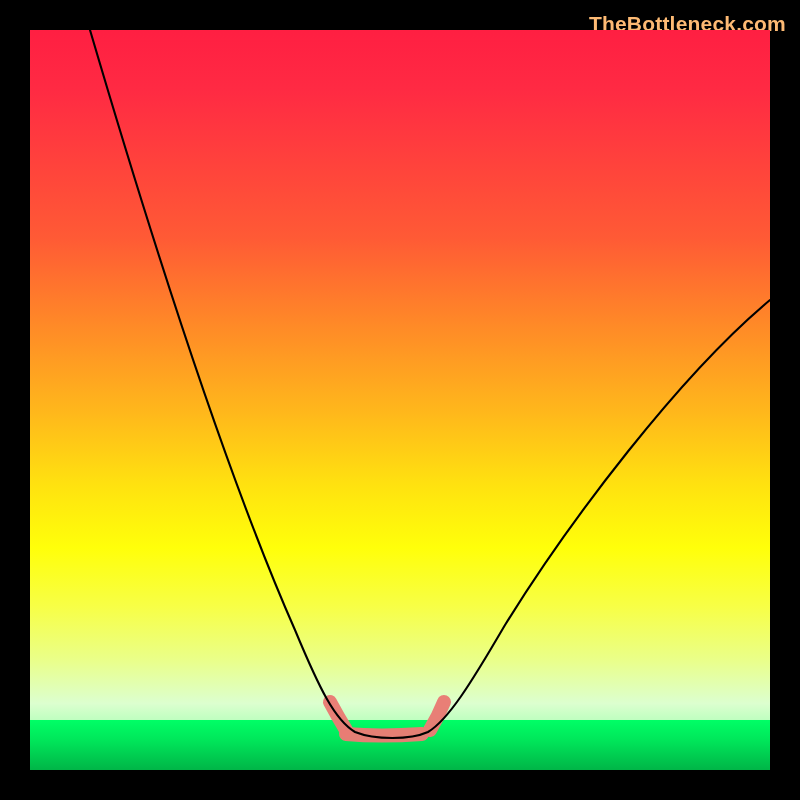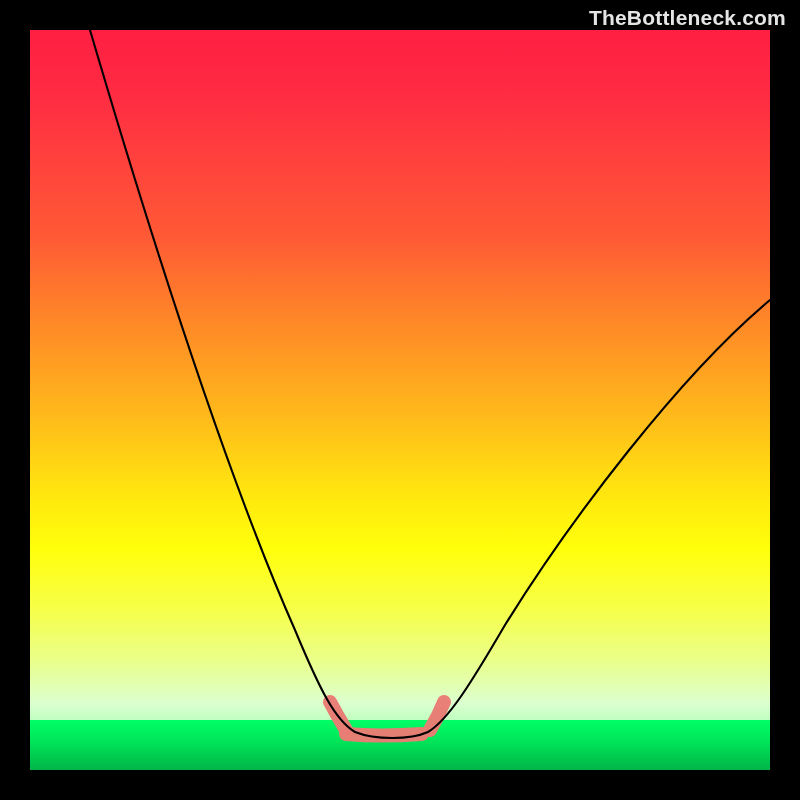--- a/index.html
+++ b/index.html
@@ -12,23 +12,23 @@
     font-family: Arial, Helvetica, sans-serif;
   }
   .stage {
     position: relative;
     width: 800px;
     height: 800px;
     background: #000;
   }
   .watermark {
     position: absolute;
-    top: 6px;
+    top: 12px;
     right: 14px;
-    color: #e5e5e5;
+    color: #fdba74;
     font-size: 21px;
     font-weight: 600;
     letter-spacing: 0.2px;
     user-select: none;
     pointer-events: none;
   }
   
   .plot {
     position: absolute;
     left: 30px;

